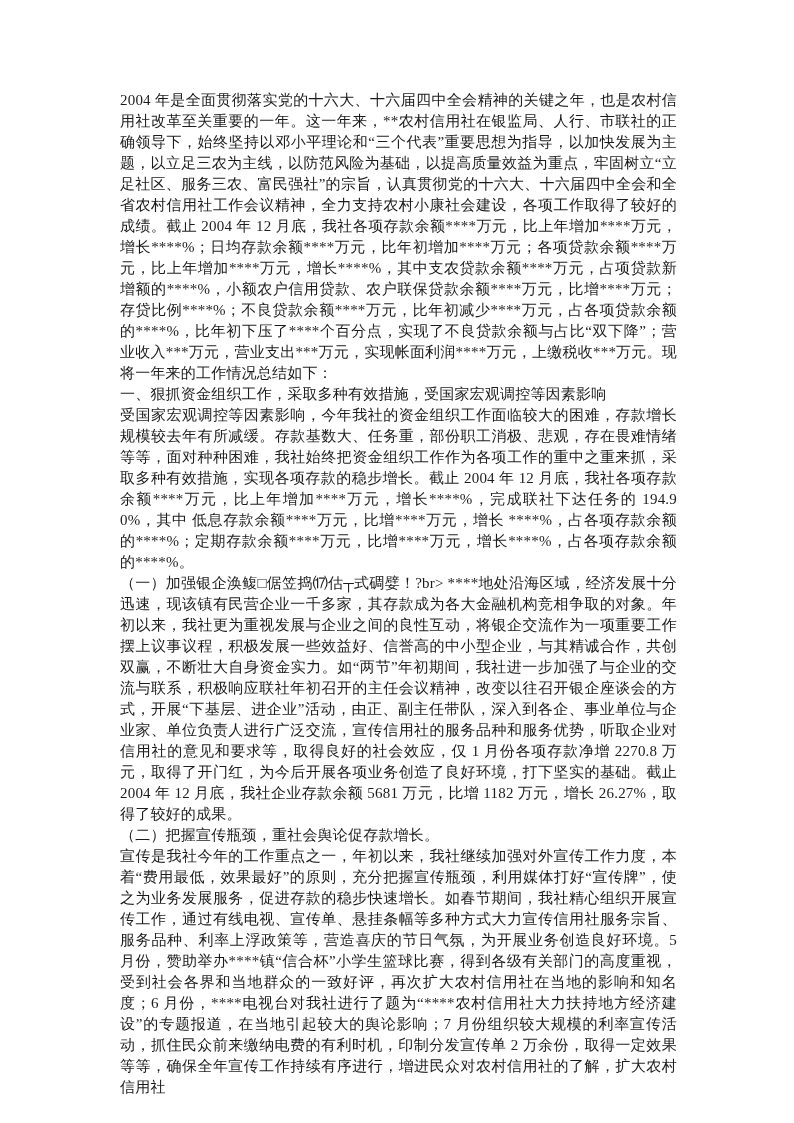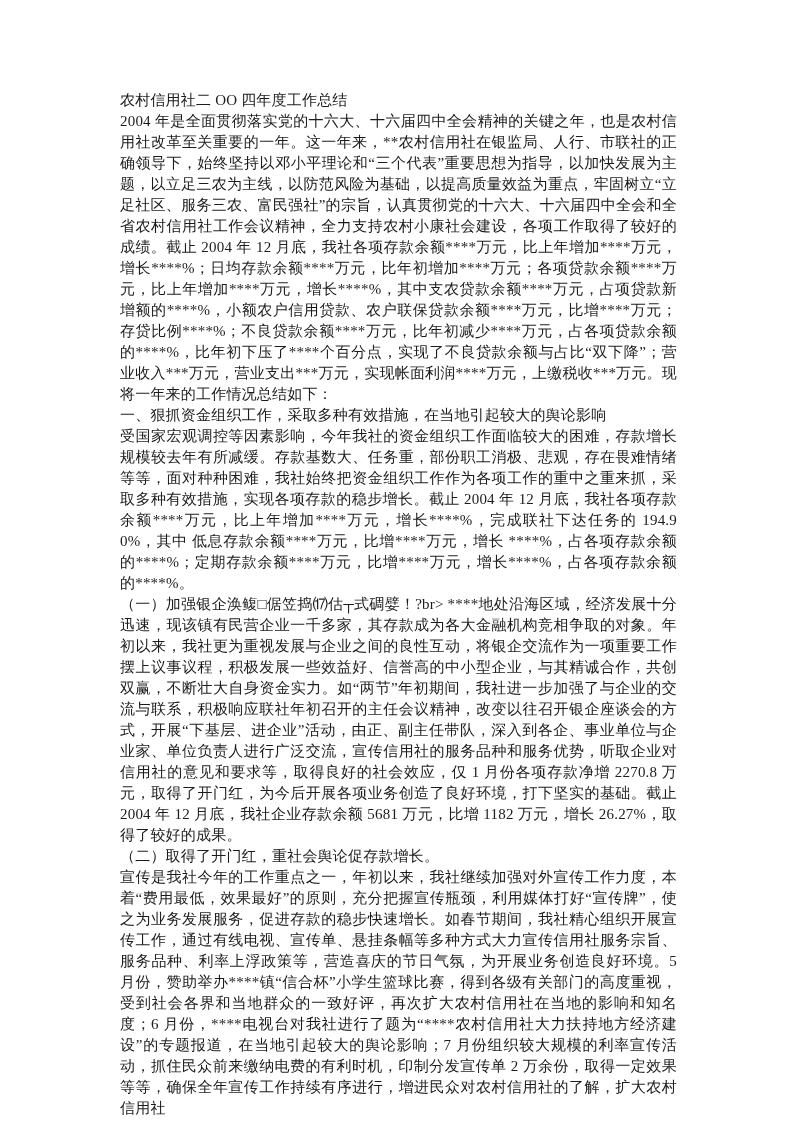--- a/index.html
+++ b/index.html
@@ -30,21 +30,20 @@
     margin: 0;
     padding: 0;
     word-break: break-all;
   }
 </style>
 </head>
 <body>
 
 <div class="page">
   <div class="text-block">
-    <p>农村信用社二 OO 四年度工作总结</p>
     <p>2004 年是全面贯彻落实党的十六大、十六届四中全会精神的关键之年，也是农村信用社改革至关重要的一年。这一年来，**农村信用社在银监局、人行、市联社的正确领导下，始终坚持以邓小平理论和“三个代表”重要思想为指导，以加快发展为主题，以立足三农为主线，以防范风险为基础，以提高质量效益为重点，牢固树立“立足社区、服务三农、富民强社”的宗旨，认真贯彻党的十六大、十六届四中全会和全省农村信用社工作会议精神，全力支持农村小康社会建设，各项工作取得了较好的成绩。截止 2004 年 12 月底，我社各项存款余额****万元，比上年增加****万元，增长****%；日均存款余额****万元，比年初增加****万元；各项贷款余额****万元，比上年增加****万元，增长****%，其中支农贷款余额****万元，占项贷款新增额的****%，小额农户信用贷款、农户联保贷款余额****万元，比增****万元；存贷比例****%；不良贷款余额****万元，比年初减少****万元，占各项贷款余额的****%，比年初下压了****个百分点，实现了不良贷款余额与占比“双下降”；营业收入***万元，营业支出***万元，实现帐面利润****万元，上缴税收***万元。现将一年来的工作情况总结如下：</p>
-    <p>一、狠抓资金组织工作，采取多种有效措施，在当地引起较大的舆论影响</p>
+    <p>一、狠抓资金组织工作，采取多种有效措施，受国家宏观调控等因素影响</p>
     <p>受国家宏观调控等因素影响，今年我社的资金组织工作面临较大的困难，存款增长规模较去年有所减缓。存款基数大、任务重，部份职工消极、悲观，存在畏难情绪等等，面对种种困难，我社始终把资金组织工作作为各项工作的重中之重来抓，采取多种有效措施，实现各项存款的稳步增长。截止 2004 年 12 月底，我社各项存款余额****万元，比上年增加****万元，增长****%，完成联社下达任务的 194.90%，其中 低息存款余额****万元，比增****万元，增长 ****%，占各项存款余额的****%；定期存款余额****万元，比增****万元，增长****%，占各项存款余额的****%。</p>
     <p>（一）加强银企涣鳆□倨笠捣⒄估┬式碉嬖！?br&gt; ****地处沿海区域，经济发展十分迅速，现该镇有民营企业一千多家，其存款成为各大金融机构竞相争取的对象。年初以来，我社更为重视发展与企业之间的良性互动，将银企交流作为一项重要工作摆上议事议程，积极发展一些效益好、信誉高的中小型企业，与其精诚合作，共创双赢，不断壮大自身资金实力。如“两节”年初期间，我社进一步加强了与企业的交流与联系，积极响应联社年初召开的主任会议精神，改变以往召开银企座谈会的方式，开展“下基层、进企业”活动，由正、副主任带队，深入到各企、事业单位与企业家、单位负责人进行广泛交流，宣传信用社的服务品种和服务优势，听取企业对信用社的意见和要求等，取得良好的社会效应，仅 1 月份各项存款净增 2270.8 万元，取得了开门红，为今后开展各项业务创造了良好环境，打下坚实的基础。截止 2004 年 12 月底，我社企业存款余额 5681 万元，比增 1182 万元，增长 26.27%，取得了较好的成果。</p>
-    <p>（二）取得了开门红，重社会舆论促存款增长。</p>
+    <p>（二）把握宣传瓶颈，重社会舆论促存款增长。</p>
     <p>宣传是我社今年的工作重点之一，年初以来，我社继续加强对外宣传工作力度，本着“费用最低，效果最好”的原则，充分把握宣传瓶颈，利用媒体打好“宣传牌”，使之为业务发展服务，促进存款的稳步快速增长。如春节期间，我社精心组织开展宣传工作，通过有线电视、宣传单、悬挂条幅等多种方式大力宣传信用社服务宗旨、服务品种、利率上浮政策等，营造喜庆的节日气氛，为开展业务创造良好环境。5 月份，赞助举办****镇“信合杯”小学生篮球比赛，得到各级有关部门的高度重视，受到社会各界和当地群众的一致好评，再次扩大农村信用社在当地的影响和知名度；6 月份，****电视台对我社进行了题为“****农村信用社大力扶持地方经济建设”的专题报道，在当地引起较大的舆论影响；7 月份组织较大规模的利率宣传活动，抓住民众前来缴纳电费的有利时机，印制分发宣传单 2 万余份，取得一定效果等等，确保全年宣传工作持续有序进行，增进民众对农村信用社的了解，扩大农村信用社</p>
   </div>
 </div>
 
 </body></html>

